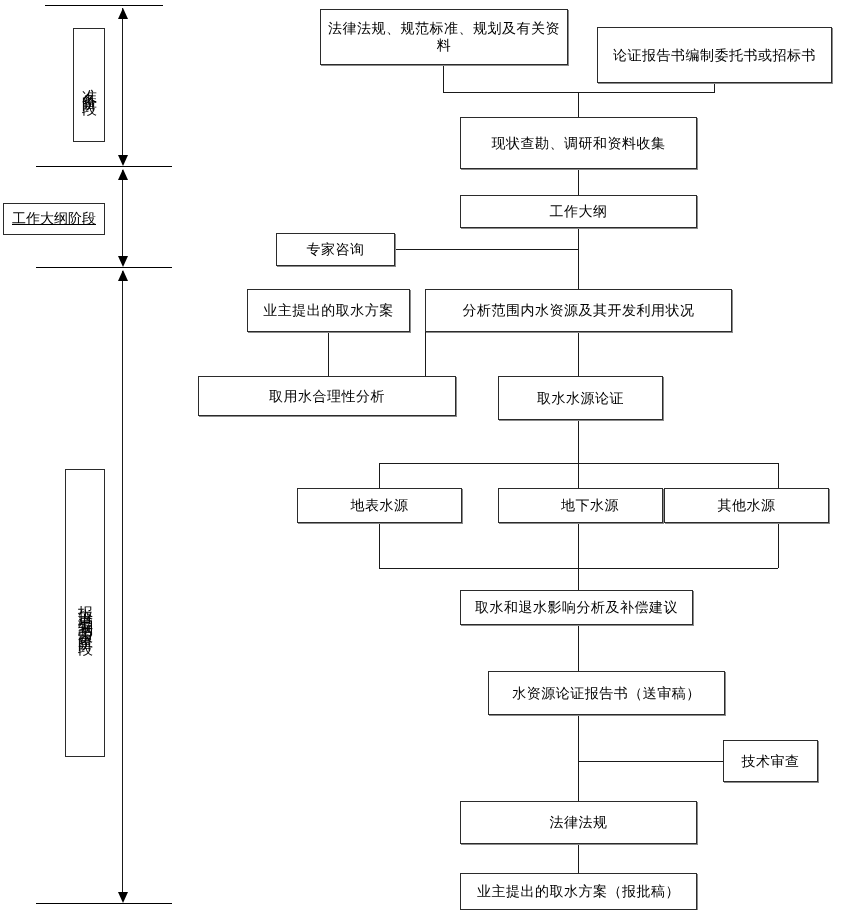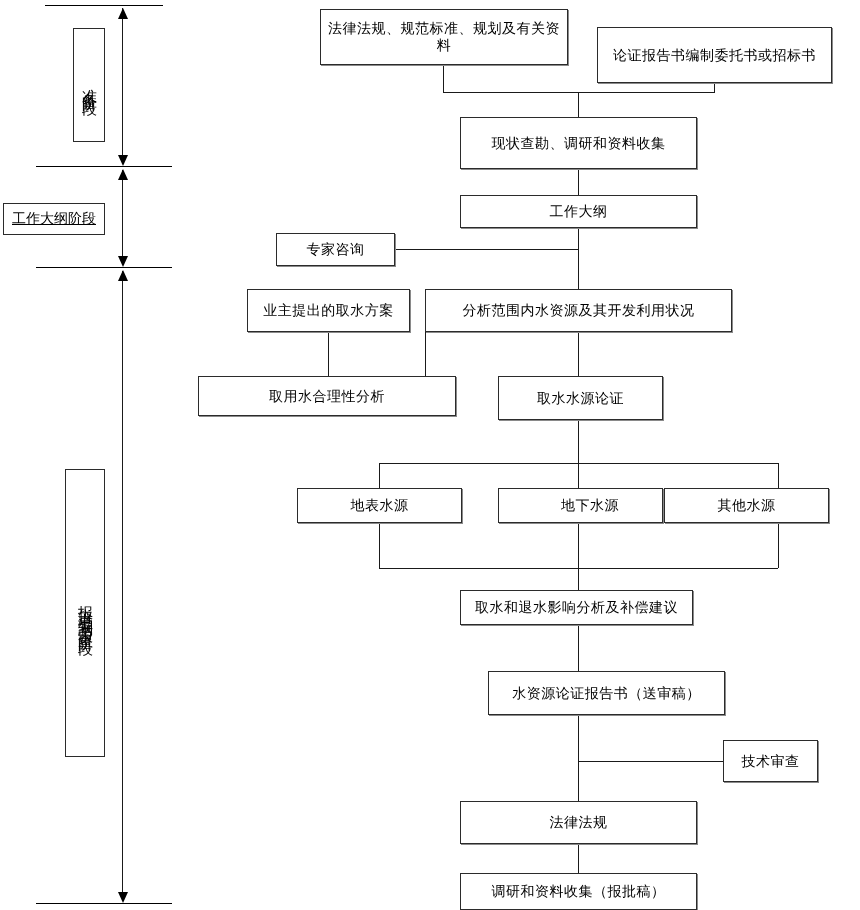--- a/index.html
+++ b/index.html
@@ -184,15 +184,15 @@
 
   <div class="vline" style="left:578px; top:715px; height:86px;"></div>
   <div class="hline" style="left:578px; top:761px; width:145px;"></div>
 
   <div class="box shadowed" style="left:723px; top:740px; width:95px; height:42px;">技术审查</div>
 
   <div class="box shadowed" style="left:460px; top:801px; width:237px; height:43px;">法律法规</div>
 
   <div class="vline" style="left:578px; top:844px; height:29px;"></div>
 
-  <div class="box shadowed" style="left:460px; top:873px; width:237px; height:37px;">调研和资料收集（报批稿）</div>
+  <div class="box shadowed" style="left:460px; top:873px; width:237px; height:37px;">业主提出的取水方案（报批稿）</div>
 
 </div>
 
 </body></html>

